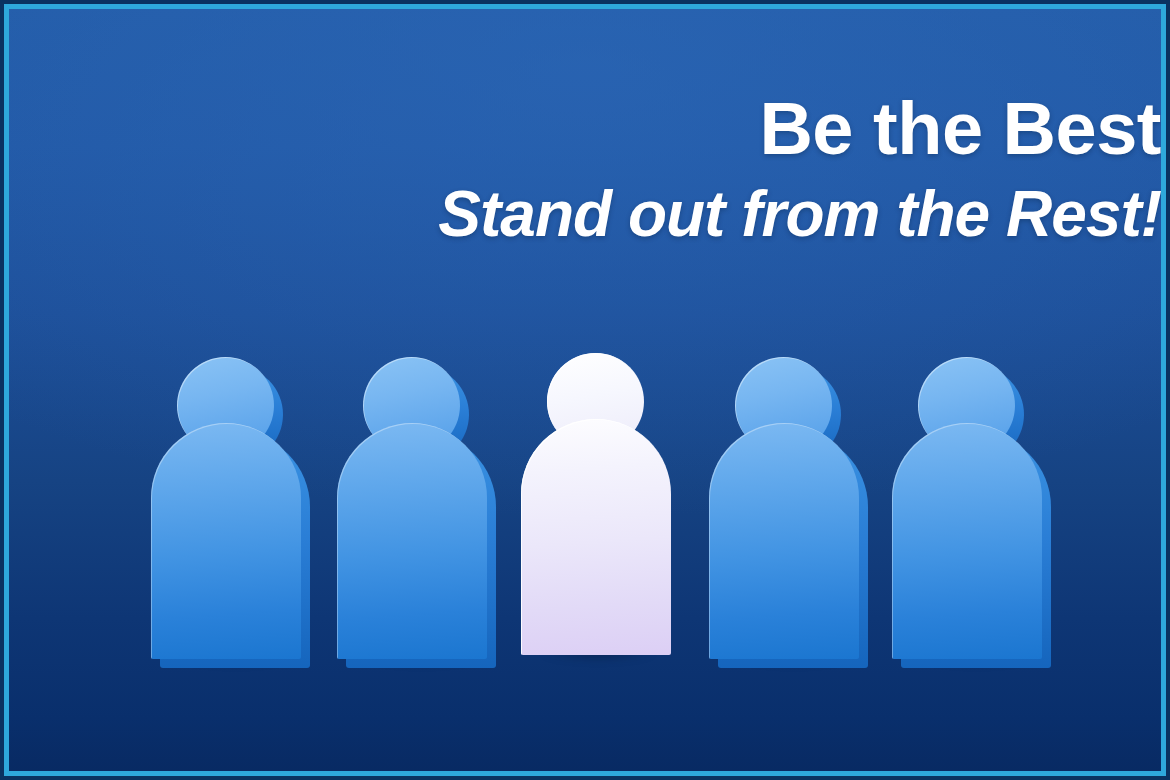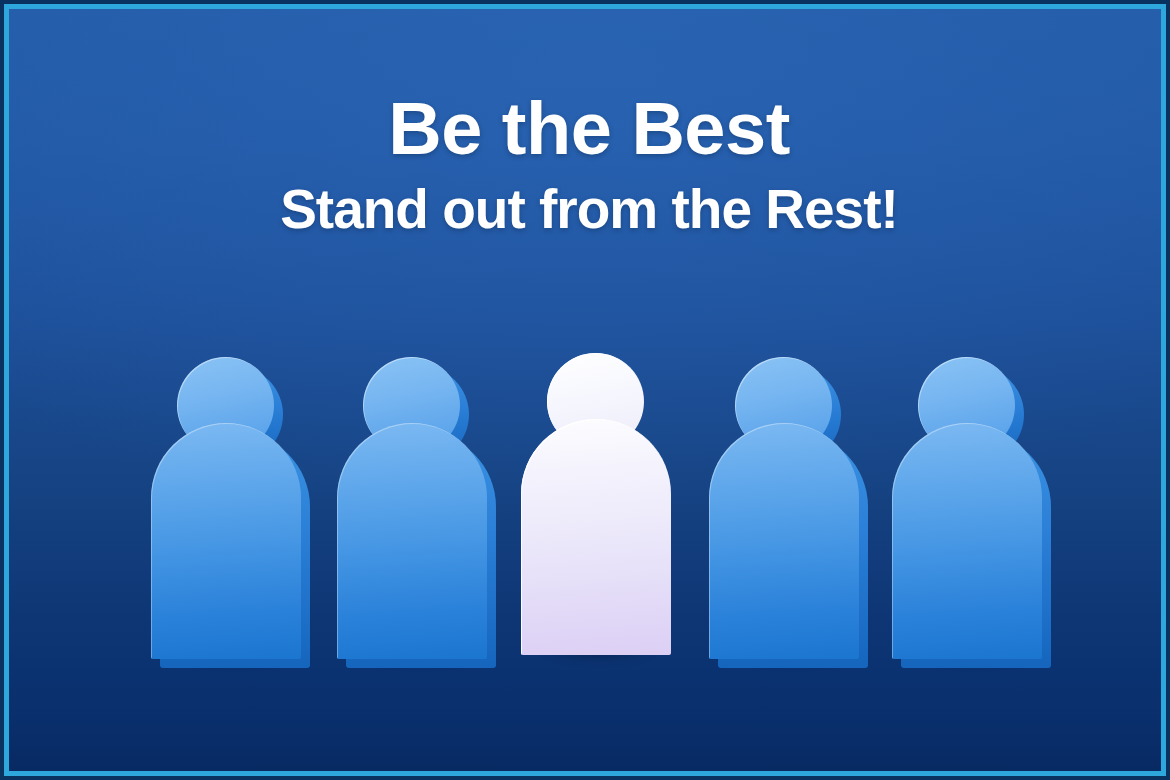--- a/index.html
+++ b/index.html
@@ -47,31 +47,31 @@
         #092f6c 93%,
         #082a63 100%);
   }
 
   
   .headline {
     position: absolute;
     left: 8px;
     right: 0;
     top: 74px;
-    text-align: center;
+    text-align: right;
     color: #ffffff;
     font-weight: bold;
     font-size: 74px;
     line-height: 1.24;
     letter-spacing: -0.5px;
     white-space: nowrap;
     text-shadow: 0 2px 5px rgba(3,22,50,0.30);
   }
   .headline .line { display: block; }
-  .headline .line2 { font-size: 55px; letter-spacing: -1px; }
+  .headline .line2 { font-size: 64px; letter-spacing: -1px; font-style: italic; }
 
   
   .figure-row {
     position: absolute;
     left: 0;
     top: 0;
     width: 100%;
     height: 100%;
   }
 

